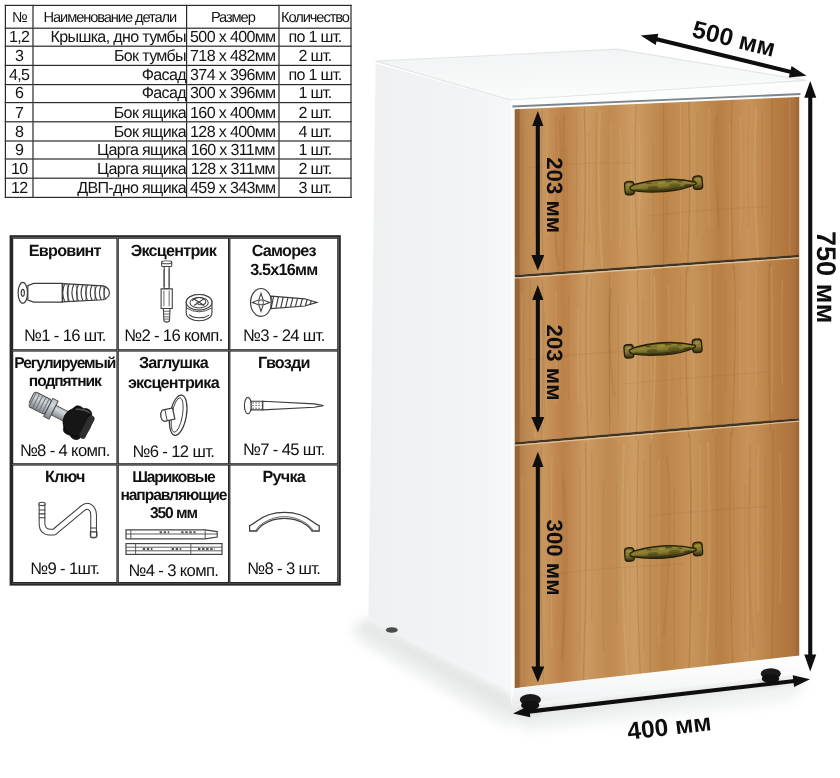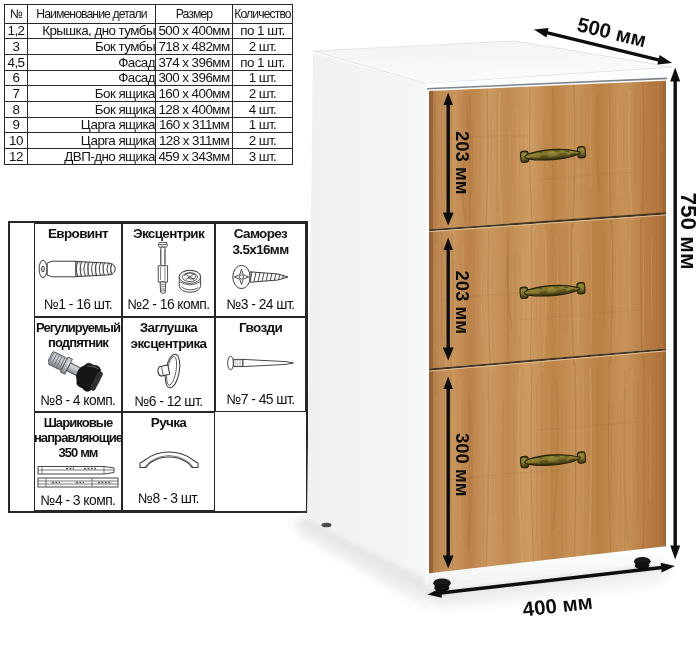--- a/index.html
+++ b/index.html
@@ -4,23 +4,23 @@
 <style>
   html,body{margin:0;padding:0;}
   body{width:700px;height:648px;background:#ffffff;overflow:hidden;position:relative;
        font-family:"Liberation Sans",sans-serif;color:#111;}
   table.parts{position:absolute;left:4px;top:4px;border-collapse:collapse;
        table-layout:fixed;width:289px;font-size:13.4px;letter-spacing:-0.55px;color:#141414;}
   table.parts td{border:1.3px solid #2a2a2a;padding:0;height:14.7px;
        text-align:center;white-space:nowrap;line-height:1;overflow:hidden;}
   table.parts tr.hdr td{height:17.6px;font-size:12.2px;letter-spacing:-0.9px;}
   table.parts td.nm{text-align:right;padding-left:5px;}
-  .grid{position:absolute;left:8px;top:221px;
+  .grid{position:absolute;left:8px;top:196px;
        display:grid;grid-template-columns:88px 93px 91px;grid-template-rows:94px 95px 99px;
-       border:2px solid #262626;padding-left:24px;}
+       border:2px solid #262626;}
   .cell{border:1px solid #262626;display:flex;flex-direction:column;
        align-items:center;justify-content:space-between;padding:2px 0 4px;overflow:hidden;}
   .cell .t{font-weight:bold;font-size:13.5px;line-height:1.16;text-align:center;letter-spacing:-0.65px;white-space:nowrap;}
   .cell .c{font-weight:normal;font-size:13.9px;letter-spacing:-0.55px;white-space:nowrap;}
   .cell .ic{flex:1;display:flex;align-items:center;justify-content:center;}
   .cab{position:absolute;left:0;top:0;}
 </style>
 </head>
 <body>
 
@@ -224,20 +224,38 @@
         <path d="M17,6.4 L60,8.6 L67.5,10 L60,11.4 L17,13.6 Z"></path>
       </g>
       <g stroke="#555" stroke-width="0.7" fill="none">
         <path d="M8.2,7.8 h8 M8.2,10 h8 M8.2,12.2 h8" stroke-dasharray="1.5,1"></path>
       </g>
     </svg>
       </div>
     <div class="c">№7 - 45 шт.</div>
     </div>
 
+  <div class="cell">
+      <div class="t">Ключ</div>
+    <div class="ic">
+        <svg width="62" height="40" viewBox="0 0 62 40">
+
+      <g fill="none" stroke-linecap="butt" stroke-linejoin="round">
+        <path d="M12,5 v16 q0,7.5 7.5,7.5 l2.5,0 L46,8.5 q3.5,-3 6.5,-0.5 q2.5,2.2 2.5,6 l0,18" stroke="#3c3c3c" stroke-width="5.6"></path>
+        <path d="M12,5 v16 q0,7.5 7.5,7.5 l2.5,0 L46,8.5 q3.5,-3 6.5,-0.5 q2.5,2.2 2.5,6 l0,18" stroke="#fff" stroke-width="3.9"></path>
+        <ellipse cx="12" cy="5" rx="2.75" ry="1.4" fill="#fff" stroke="#3c3c3c" stroke-width="0.9"></ellipse>
+        <path d="M9.3,10 h5.5 M9.3,13.2 h5.5 M9.4,16.4 h5.4" stroke="#3c3c3c" stroke-width="0.9"></path>
+        <path d="M52.3,25 h5.5 M52.3,28.2 h5.5" stroke="#3c3c3c" stroke-width="0.9"></path>
+        <path d="M52.3,31.8 l0,-4 M57.8,31.8 l0,-4" stroke="#3c3c3c" stroke-width="0.9"></path>
+        <path d="M52.3,31.8 a2.75,1.4 0 0,0 5.5,0" stroke="#3c3c3c" stroke-width="0.9"></path>
+      </g>
+    </svg>
+      </div>
+    <div class="c">№9 - 1шт.</div>
+    </div>
 
   <div class="cell">
       <div class="t" style="font-size:13px;letter-spacing:-0.9px">Шариковые<br>направляющие<br>350 мм</div>
     <div class="ic">
         <svg width="84" height="32" viewBox="0 0 84 32">
 
       <g fill="#fff" stroke="#444" stroke-width="1">
         <path d="M2,6.5 h66 l10,1.5 v4.5 l-10,1.5 h-66 z"></path>
         <rect x="2" y="18" width="80" height="9"></rect>
       </g>

